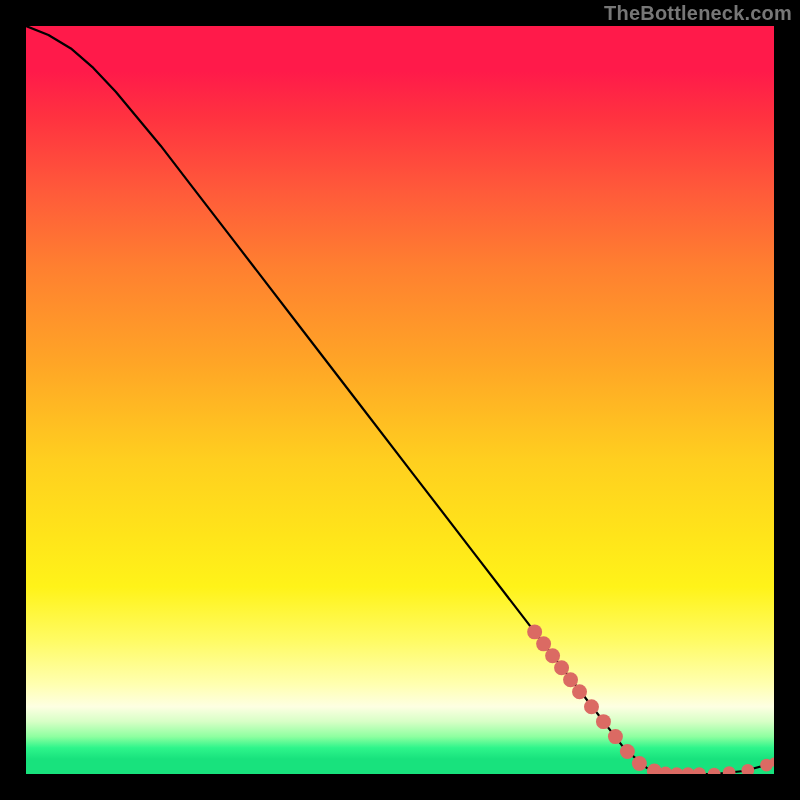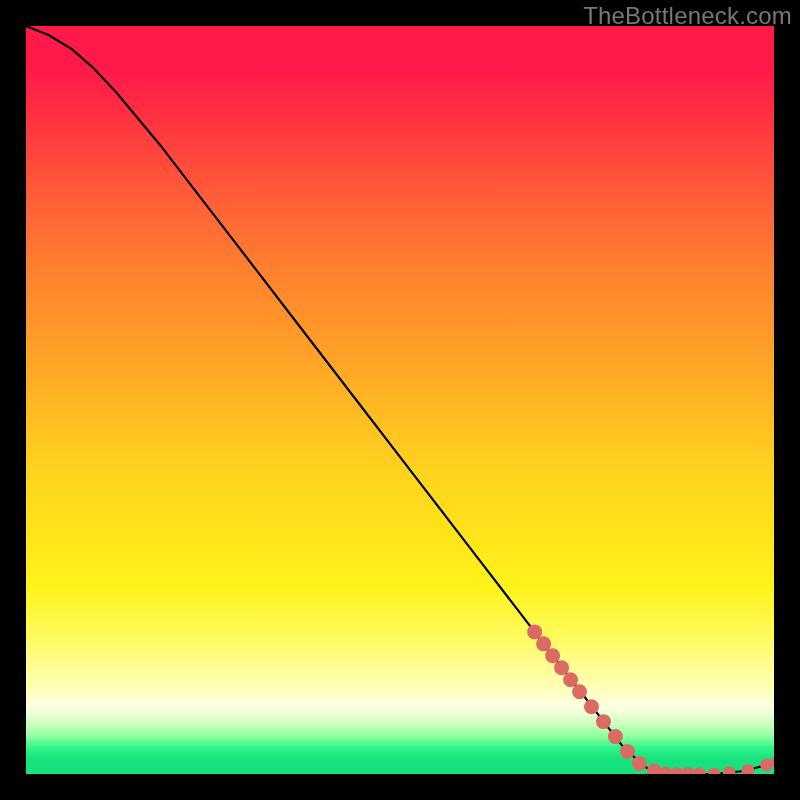--- a/index.html
+++ b/index.html
@@ -15,23 +15,23 @@
     position: relative;
     width: 800px;
     height: 800px;
     background: #000;
   }
   .attribution {
     position: absolute;
     top: 2px;
     right: 8px;
     color: #777;
-    font-size: 24px;
+    font-size: 20px;
     letter-spacing: 0.2px;
-    font-weight: 400;
+    font-weight: 700;
     z-index: 3;
   }
   .plot-frame {
     position: absolute;
     background: #000;
     overflow: hidden;
   }
   .gradient-bg {
     position: absolute;
     inset: 0;

